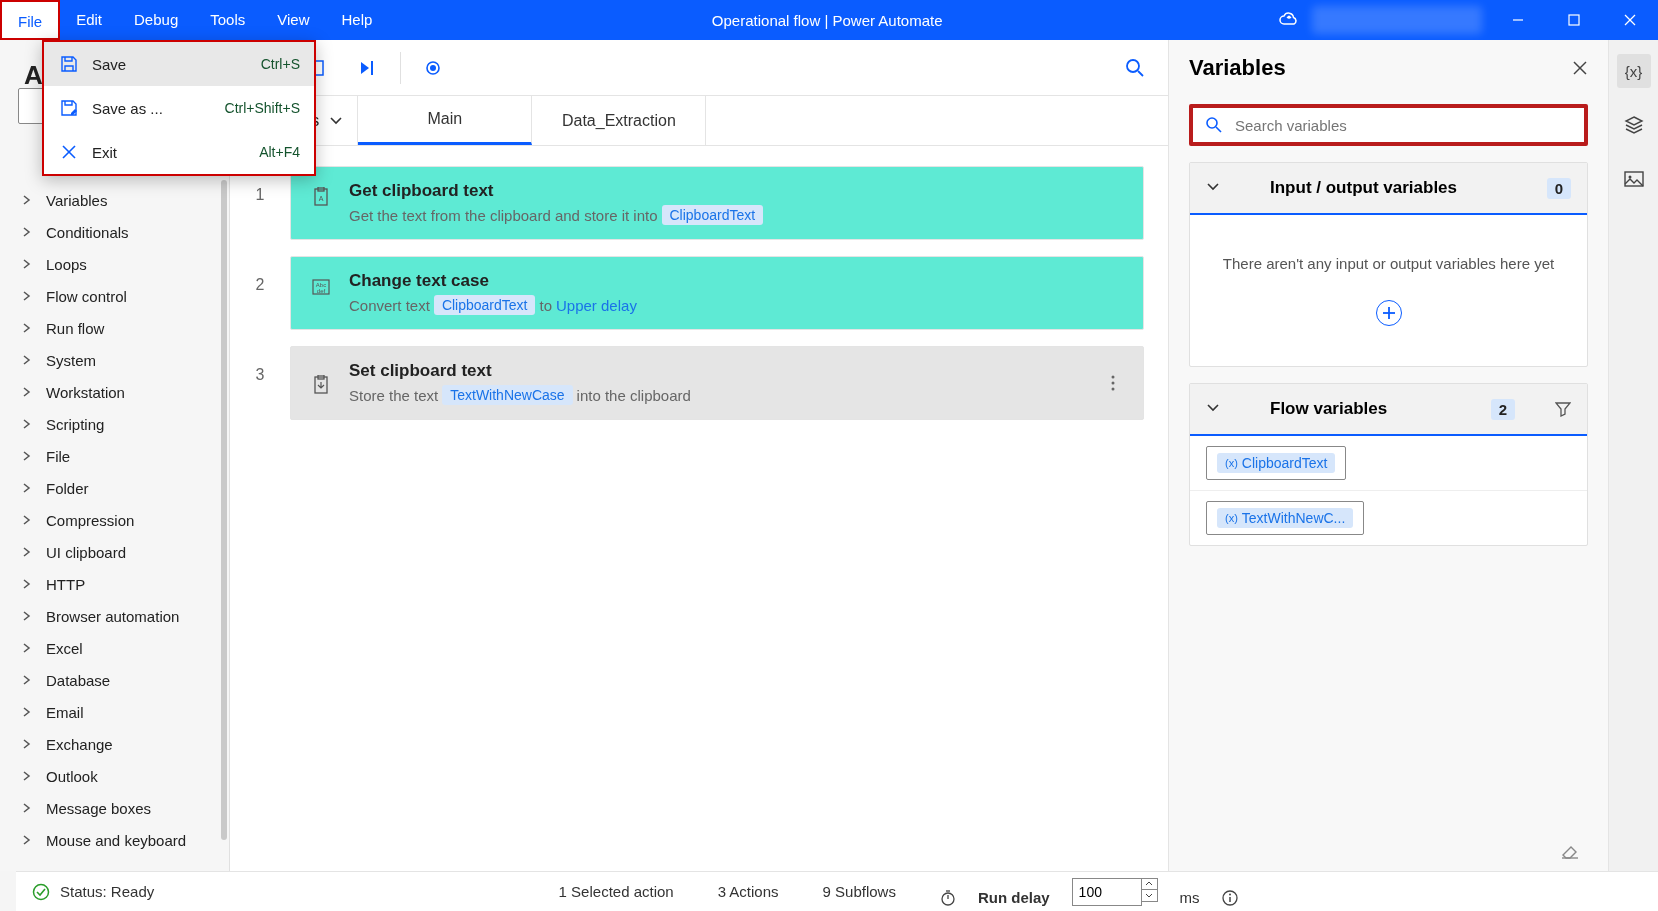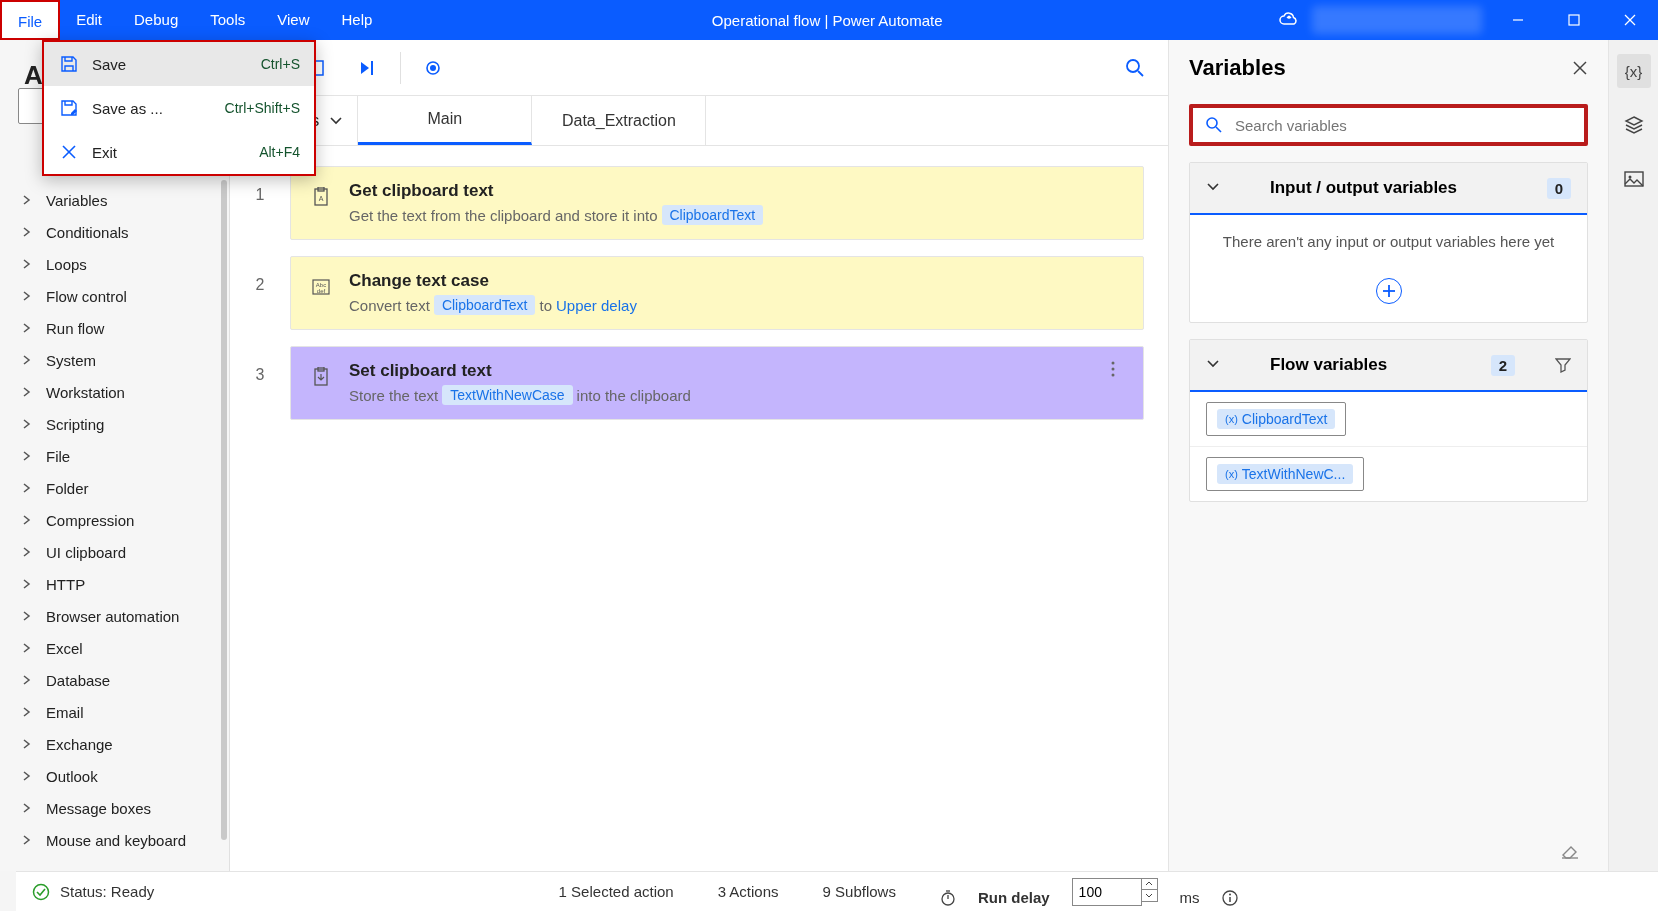--- a/index.html
+++ b/index.html
@@ -44,22 +44,22 @@
 .search-icon-right { margin-left: auto; width:42px; height:42px; display:flex; align-items:center; justify-content:center; cursor:pointer;}
 
 .tabs-row { height: 50px; display: flex; align-items: stretch; border-bottom: 1px solid #e4e4e4; padding-left: 0;}
 .subflows-chip { display:flex; align-items:center; height:100%; padding: 0 14px 0 0; border-right: 1px solid #e4e4e4; font-size:16px; color:#222; cursor:pointer; margin-left: 44px;}
 .tab { width: 174px; display:flex; align-items:center; justify-content:center; border-right:1px solid #e4e4e4; font-size:16px; color:#333; cursor:pointer;}
 .tab.active { border-bottom: 3px solid #0a5cff; font-weight: 400; }
 
 .flow-body { flex:1; overflow:auto; padding: 20px 24px 0 0; }
 .step-row { display:flex; align-items:flex-start; margin-bottom: 16px; }
 .step-num { width: 60px; text-align:center; padding-top: 20px; font-size:16px; color:#666; }
-.step-card { flex:1; border:1px solid #e4e4e4; border-radius:2px; padding: 14px 18px; display:flex; align-items:flex-start; background:#fef9c3;}
-.step-card.selected { background: #c4b5fd; }
+.step-card { flex:1; border:1px solid #e4e4e4; border-radius:2px; padding: 14px 18px; display:flex; align-items:flex-start; background:#5eead4;}
+.step-card.selected { background: #e5e5e5; align-items: center; }
 .step-icon { width: 24px; height:24px; margin-right: 16px; margin-top:4px; flex-shrink:0; display:flex; align-items:center; justify-content:center;}
 .step-content { flex:1; }
 .step-title { font-size:17px; font-weight:600; color:#222; }
 .step-desc { font-size:15px; color:#666; margin-top:4px; display:flex; align-items:center; flex-wrap:wrap; gap:4px;}
 .var-chip { background:#d6e6fb; color:#1a73e8; padding:2px 8px; border-radius:3px; font-size:14px; }
 .link-text { color:#1a73e8; }
 .step-more { margin-left: 10px; display:flex; align-items:center; justify-content:center; width:24px; cursor:pointer; color:#666;}
 
 
 .vars-pane { width: 440px; background: #f8f8f8; border-left: 1px solid #e4e4e4; display:flex; flex-direction:column; }
@@ -67,21 +67,21 @@
 .vars-header h2 { font-size:22px; font-weight:600; }
 .vars-search { margin: 8px 20px 16px; border:4px solid #b91c1c; border-radius:2px; height:42px; display:flex; align-items:center; padding:0 12px; background:#fff;}
 .vars-search input { border:none; outline:none; font-size:15px; flex:1; }
 .vars-search .sicon { margin-right:12px; }
 
 .var-section { margin: 0 20px 16px; border:1px solid #e0e0e0; border-radius:2px; background:#fff; overflow:hidden;}
 .section-head { height: 52px; display:flex; align-items:center; padding: 0 16px; background:#f2f2f2; border-bottom: 2px solid #0a5cff; cursor:pointer;gap:28px;}
 .section-head .chev { width:16px; height:16px; margin-right: 20px; }
 .section-head .label { font-size:17px; font-weight:600; flex:1;}
 .badge { background:#d6e6fb; color:#222; padding: 2px 8px; border-radius:3px; font-size:15px; font-weight:600;}
-.section-body { padding: 18px 20px; text-align:center; color:#555; font-size:15px;}
+.section-body { padding: 40px 20px; text-align:center; color:#555; font-size:15px;}
 .add-btn { margin-top: 28px; display:flex; justify-content:center;}
 .add-circle { width:26px; height:26px; border:1.5px solid #0a5cff; border-radius:50%; display:flex; align-items:center; justify-content:center; color:#0a5cff; cursor:pointer;}
 
 .flowvar-row { padding: 10px 16px; border-bottom: 1px solid #eee; display:flex;}
 .flowvar-box { border:1px solid #888; border-radius:2px; padding:6px 10px; display:flex;}
 .flowvar-chip { background:#d6e6fb; color:#1a73e8; padding:2px 8px; border-radius:3px; font-size:14px; display:flex; align-items:center; gap:4px;}
 .filter-icon { margin-left:auto; cursor:pointer;}
 .eraser-area { height:40px; display:flex; align-items:center; justify-content:flex-end; padding:0 28px;}
 
 

